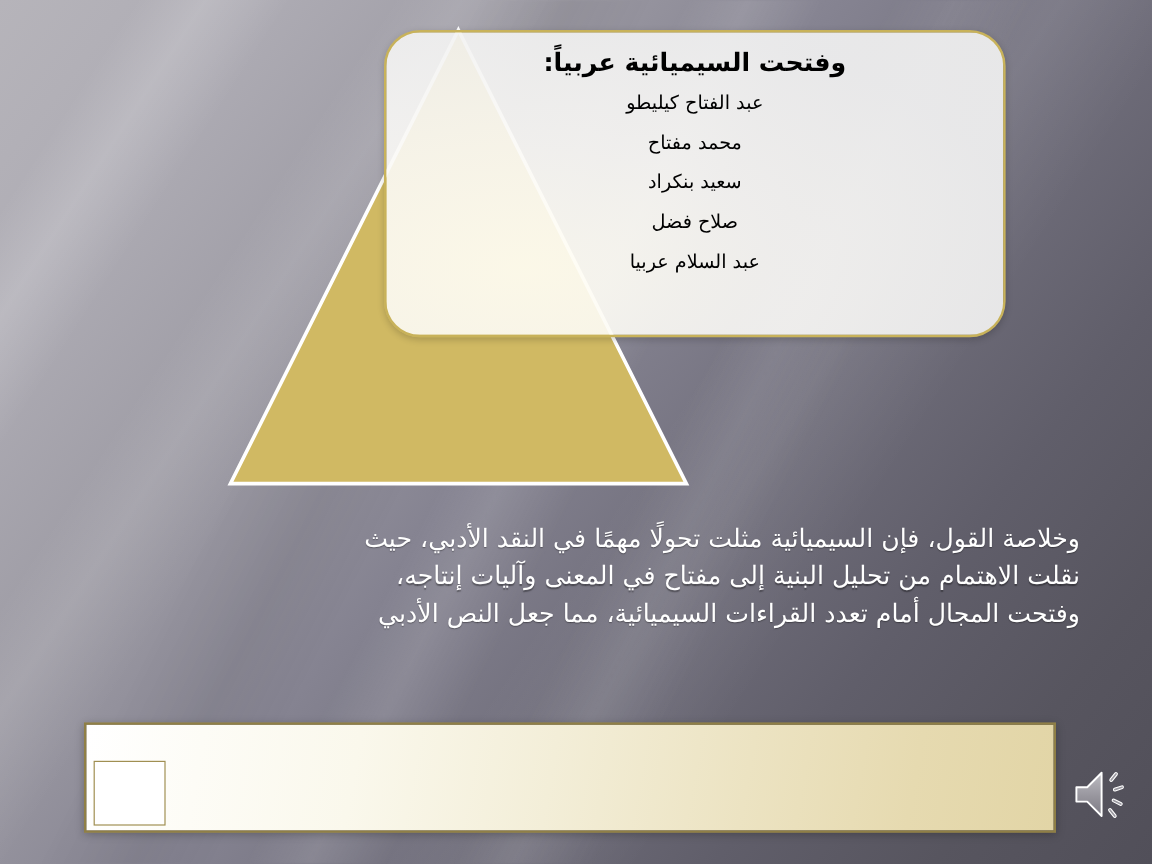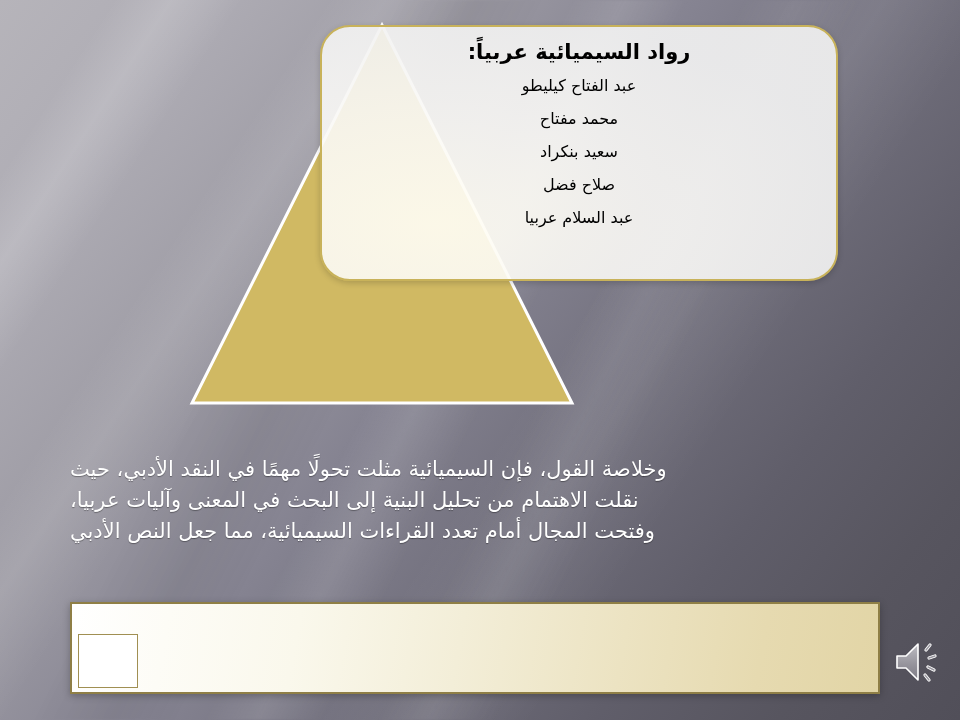--- a/index.html
+++ b/index.html
@@ -92,23 +92,23 @@
   }
   .card-line.title {
     font-weight: bold;
     font-size: 21px;
   }
 
   
   .body-text {
     position: absolute;
     left: 70px;
-    top: 454px;
+    top: 434px;
     width: 830px;
-    text-align: left;
+    text-align: right;
     direction: rtl;
     color: #ffffff;
     font-family: "DejaVu Sans", "Liberation Sans", sans-serif;
     font-size: 21px;
     line-height: 31px;
     text-shadow: 0 1px 1px rgba(0,0,0,0.35);
   }
   .body-text .ln {
     display: block;
     white-space: nowrap;
@@ -158,31 +158,31 @@
 
 <div id="slide">
 
   <div class="streaks"></div>
 
   <svg class="triangle-wrap" viewBox="0 0 960 720" width="960" height="720" aria-hidden="true">
     <polygon points="382,25 572,403 192,403" fill="#d0b963" stroke="#ffffff" stroke-width="3"></polygon>
   </svg>
 
   <div class="card">
-    <div class="card-line title">رواد السيميائية عربياً:</div>
+    <div class="card-line title">وفتحت السيميائية عربياً:</div>
     <div class="card-line">عبد الفتاح كيليطو</div>
     <div class="card-line">محمد مفتاح</div>
     <div class="card-line">سعيد بنكراد</div>
     <div class="card-line">صلاح فضل</div>
     <div class="card-line">عبد السلام عربيا</div>
   </div>
 
   <div class="body-text">
     <span class="ln">وخلاصة القول، فإن السيميائية مثلت تحولًا مهمًا في النقد الأدبي، حيث</span>
-    <span class="ln">نقلت الاهتمام من تحليل البنية إلى البحث في المعنى وآليات عربيا،</span>
+    <span class="ln">نقلت الاهتمام من تحليل البنية إلى مفتاح في المعنى وآليات إنتاجه،</span>
     <span class="ln">وفتحت المجال أمام تعدد القراءات السيميائية، مما جعل النص الأدبي</span>
   </div>
 
   <div class="bottom-bar">
     <div class="bar-inner-box"></div>
   </div>
 
   <svg class="speaker-icon" viewBox="0 0 56 56" width="56" height="56">
     <defs>
       <linearGradient id="spkGrad" x1="0" y1="0" x2="0" y2="1">

